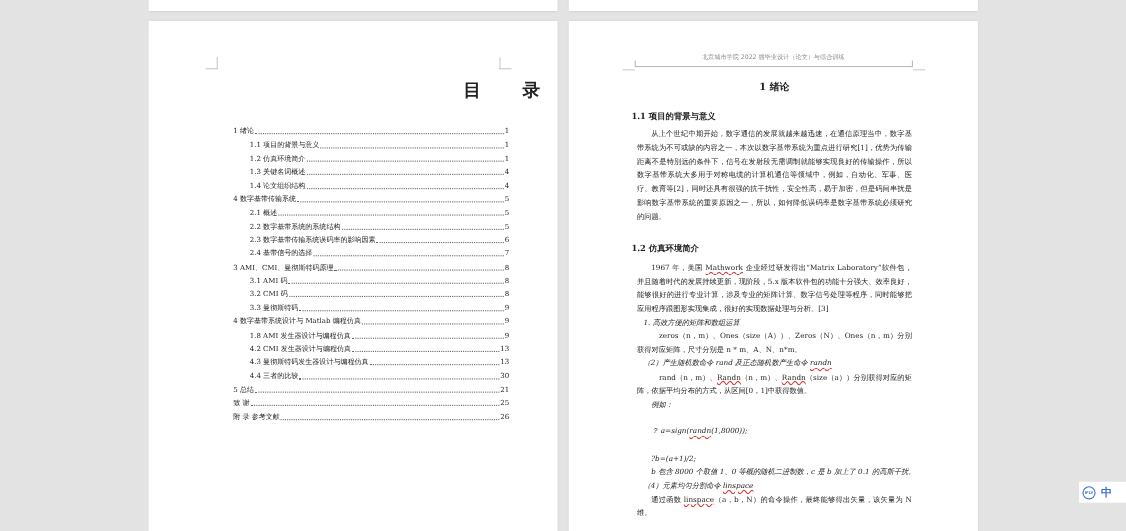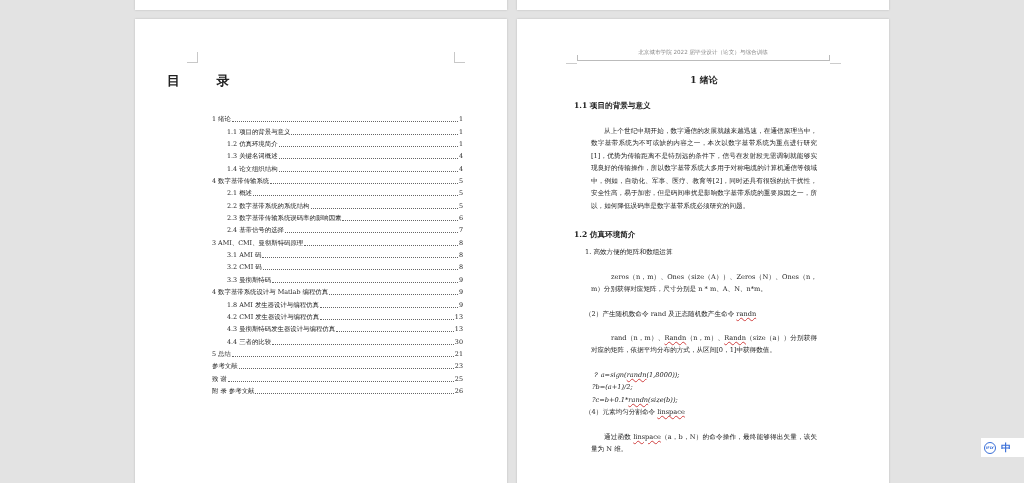--- a/index.html
+++ b/index.html
@@ -17,23 +17,23 @@
   .page.cur { top:19px; height:500px; }
   .p-left { left:135px; width:372px; }
   .p-right { left:517px; width:372px; }
 
   .corner { position:absolute; width:10px; height:10px; border-color:#c8c8c8; border-style:solid; border-width:0; }
   .c-tl { border-right-width:1px; border-bottom-width:1px; }
   .c-tr { border-left-width:1px; border-bottom-width:1px; }
 
   
   .toc-title {
-    position:absolute; top:53px; left:0; width:100%; text-align:left;
+    position:absolute; top:53px; left:0; width:100%; text-align:right;
     font-family:"DejaVu Sans","Liberation Sans",sans-serif; font-weight:bold;
-    font-size:13px; letter-spacing:16px; padding-left:32px; box-sizing:border-box;
+    font-size:16px; letter-spacing:16px; padding-left:32px; box-sizing:border-box;
   }
   .toc-list { position:absolute; top:94px; left:77px; width:251px; }
   .toc-row {
     display:flex; align-items:flex-end; height:12.35px;
     font-size:6.4px; line-height:12px; white-space:nowrap;
   }
   .toc-row.l2 { padding-left:15px; }
   .toc-row .lbl { flex:0 0 auto; }
   .toc-row .dots {
     flex:1 1 auto; border-bottom:1px dotted #666; margin:0 1px 3px 1px; height:1px;
@@ -49,27 +49,27 @@
   .hdr-line { position:absolute; top:41px; left:60px; width:253px; border-top:1px solid #bbb; }
   .hdr-tick-l { position:absolute; top:36px; left:60px; height:5px; border-left:1px solid #bbb; }
   .hdr-tick-r { position:absolute; top:36px; left:312px; height:5px; border-left:1px solid #bbb; }
   .hdr-ext-l { position:absolute; top:44px; left:49px; width:11px; border-top:1px solid #ccc; }
   .hdr-ext-r { position:absolute; top:44px; left:313px; width:11px; border-top:1px solid #ccc; }
 
   .content { position:absolute; top:54px; left:62px; width:250px; font-size:6.6px; line-height:12.45px; }
   .h1 { text-align:center; font-weight:bold; font-size:9px; margin:0 0 12px 0; line-height:14px; }
   .h2 { font-weight:bold; font-size:7.6px; margin:0 0 3px -5px; line-height:14px; }
   .h2.gap { margin-top:16px; margin-bottom:4px; }
-  .para { margin:12px; text-align:justify; }
+  .para { margin:0; text-align:justify; }
   .para.ind { text-indent:13px; }
-  .line { margin:0; white-space:nowrap; }
+  .line { margin:0; white-space:nowrap;font-style:italic; }
   .line.ind1 { padding-left:6px; }
   .line.ind2 { padding-left:13px; }
   .squig { text-decoration:underline wavy #d04040; text-decoration-thickness:0.6px; }
-  .code { font-style:italic; }
+  .code { font-style:italic;margin-top:12px; }
 
   
   .ime {
     position:absolute; left:981px; top:438px; width:43px; height:19px;
     background:#fff; display:flex; align-items:center; gap:5px; padding-left:3px;
     box-sizing:border-box;
   }
   .ime-logo {
     width:12px; height:12px; border:1.5px solid #3a6fd8; border-radius:50%;
     box-sizing:border-box; font-family:"DejaVu Sans",sans-serif;
@@ -180,25 +180,20 @@
       </div>
       <div class="toc-row l2">
         <span class="lbl">4.4 三者的比较</span>
         <span class="dots"></span>
         <span class="pg">30</span>
       </div>
       <div class="toc-row">
         <span class="lbl">5 总结</span>
         <span class="dots"></span>
         <span class="pg">21</span>
-      </div>
-      <div class="toc-row">
-        <span class="lbl">参考文献</span>
-        <span class="dots"></span>
-        <span class="pg">23</span>
       </div>
       <div class="toc-row">
         <span class="lbl">致    谢</span>
         <span class="dots"></span>
         <span class="pg">25</span>
       </div>
       <div class="toc-row">
         <span class="lbl">附  录  参考文献</span>
         <span class="dots"></span>
         <span class="pg">26</span>
@@ -213,27 +208,29 @@
   <div class="hdr-tick-r"></div>
   <div class="hdr-ext-l"></div>
   <div class="hdr-ext-r"></div>
 
   <div class="content">
     <div class="h1">1  绪论</div>
     <div class="h2">1.1  项目的背景与意义</div>
     <p class="para ind">从上个世纪中期开始，数字通信的发展就越来越迅速，在通信原理当中，数字基带系统为不可或缺的内容之一，本次以数字基带系统为重点进行研究[1]，优势为传输距离不是特别远的条件下，信号在发射段无需调制就能够实现良好的传输操作，所以数字基带系统大多用于对称电缆的计算机通信等领域中，例如，自动化、军事、医疗、教育等[2]，同时还具有很强的抗干扰性，安全性高，易于加密，但是码间串扰是影响数字基带系统的重要原因之一，所以，如何降低误码率是数字基带系统必须研究的问题。</p>
 
     <div class="h2 gap">1.2  仿真环境简介</div>
+    <p class="para ind"><span>1967 年，美国 </span><span class="squig">Mathwork</span><span> 企业经过研发得出“Matrix Laboratory”软件包，并且随着时代的发展持续更新，现阶段，5.x 版本软件包的功能十分强大、效率良好，能够很好的进行专业计算，涉及专业的矩阵计算、数字信号处理等程序，同时能够把应用程序跟图形实现集成，很好的实现数据处理与分析。[3]</span></p>
     <p class="line ind1">1. 高效方便的矩阵和数组运算</p>
     <p class="para" style="text-indent:20px;">zeros（n，m）、Ones（size（A））、Zeros（N）、Ones（n，m）分别获得对应矩阵，尺寸分别是 n * m、A、N、n*m。</p>
     <p class="line ind1"><span>（2）产生随机数命令 rand 及正态随机数产生命令 </span><span class="squig">randn</span></p>
     <p class="para" style="text-indent:20px;"><span>rand（n，m）、</span><span class="squig">Randn</span><span>（n，m）、</span><span class="squig">Randn</span><span>（size（a））分别获得对应的矩阵，依据平均分布的方式，从区间[0，1]中获得数值。</span></p>
+    <p class="line ind2">例如：</p>
     <p class="line ind2 code"><span>？ a=sign(</span><span class="squig">randn</span><span>(1,8000));</span></p>
     <p class="line ind2 code">?b=(a+1)/2;</p>
-    <p class="line ind2 code"><span>?c=b+0.1*</span><span class="squig">randn</span><span>(size(b));</span></p>
+    <p class="line ind2">b 包含 8000 个取值 1、0 等概的随机二进制数，c 是 b 加上了 0.1 的高斯干扰。</p>
     <p class="line ind1"><span>（4）元素均匀分割命令 </span><span class="squig">linspace</span></p>
     <p class="para" style="text-indent:13px;"><span>通过函数 </span><span class="squig">linspace</span><span>（a，b，N）的命令操作，最终能够得出矢量，该矢量为 N 维。</span></p>
   </div>
 </div>
 
 <div class="ime">
   <div class="ime-logo">iFLY</div>
   <div class="ime-lang">中</div>
 </div>
 

